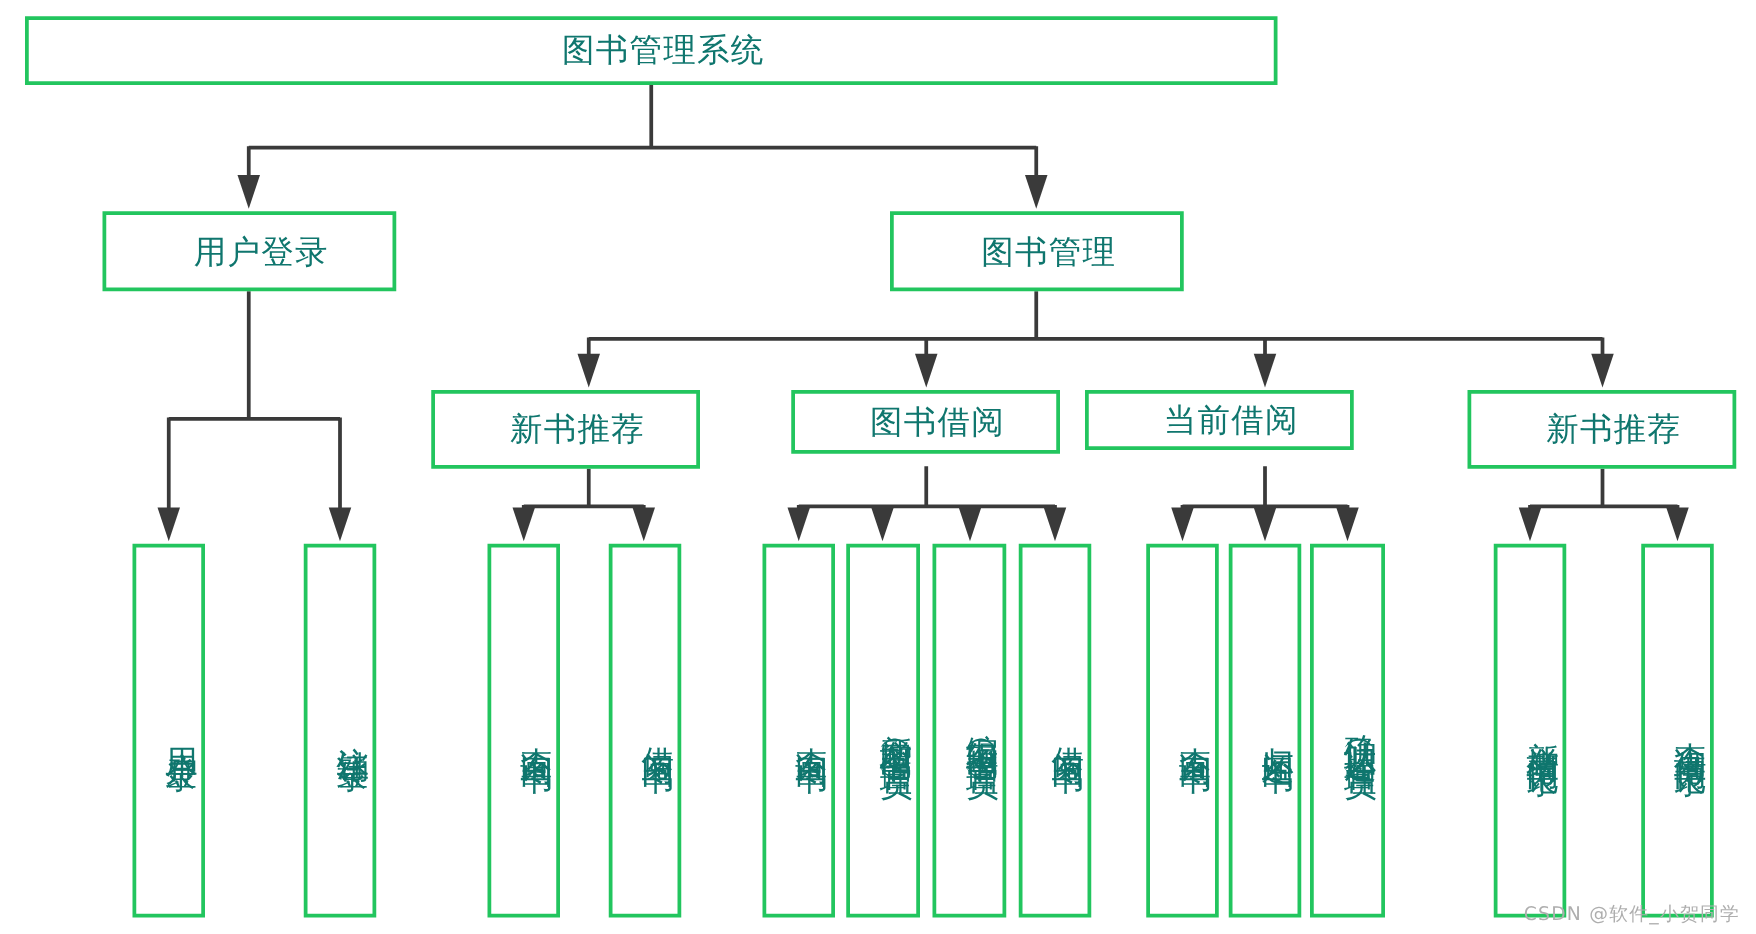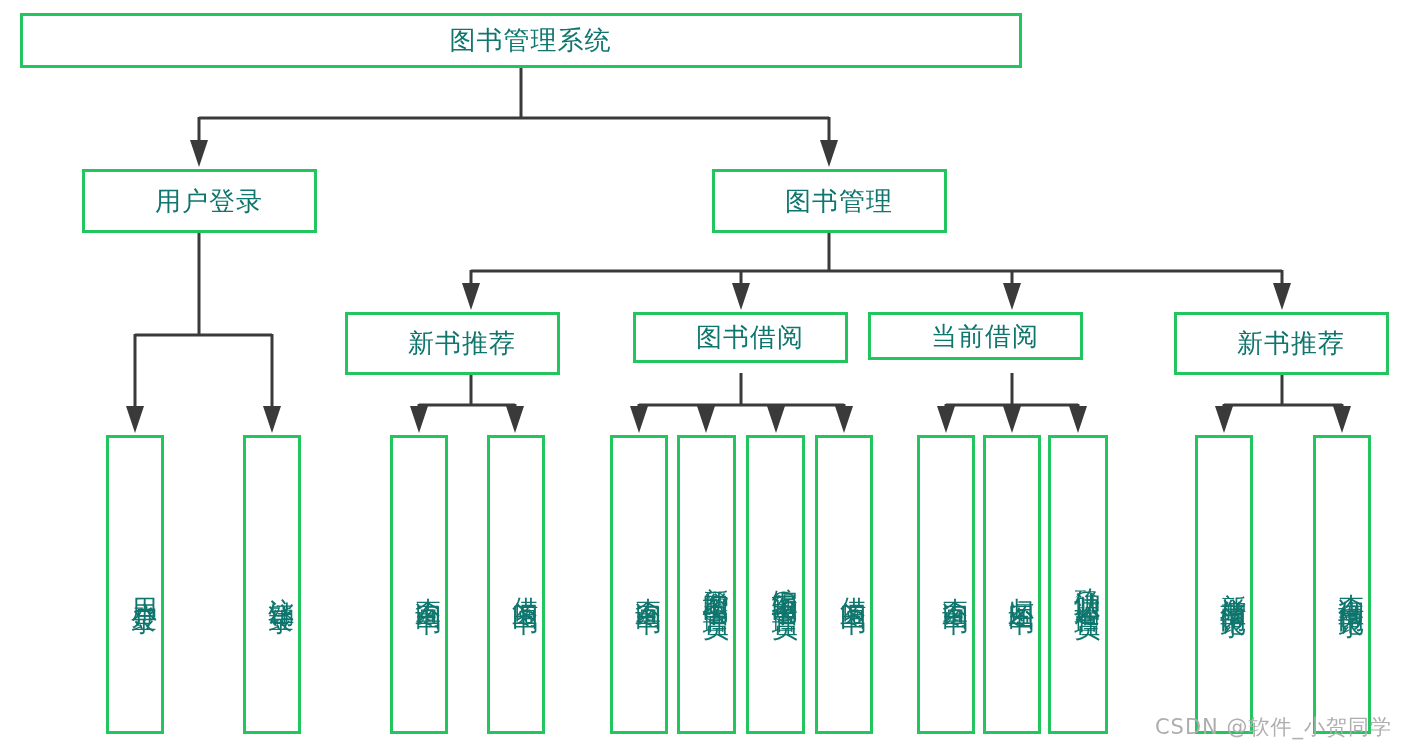--- a/index.html
+++ b/index.html
@@ -13,21 +13,21 @@
     border:3px solid #22c55e; color:#0f766e; z-index:1;
     display:flex; align-items:center; justify-content:center;padding-left:19px;
   }
   .node .label { font-size:26px; letter-spacing:1px; white-space:nowrap; }
   .leaf .label {
     writing-mode:vertical-rl; text-orientation:mixed;
     font-size:26px; letter-spacing:4px; line-height:1.1; white-space:nowrap;
   }
   .watermark {
     position:absolute; right:13px; bottom:6px; z-index:2;
-    font-size:21px; color:#aeaeae; letter-spacing:1px; white-space:nowrap;
+    font-size:15px; color:#aeaeae; letter-spacing:1px; white-space:nowrap;
   }
 </style>
 </head>
 <body>
 
 <div class="canvas">
 
   <svg class="connectors" width="1405" height="747" viewBox="0 0 1405 747">
     <g stroke="#3a3a3a" stroke-width="3" fill="none">
 

